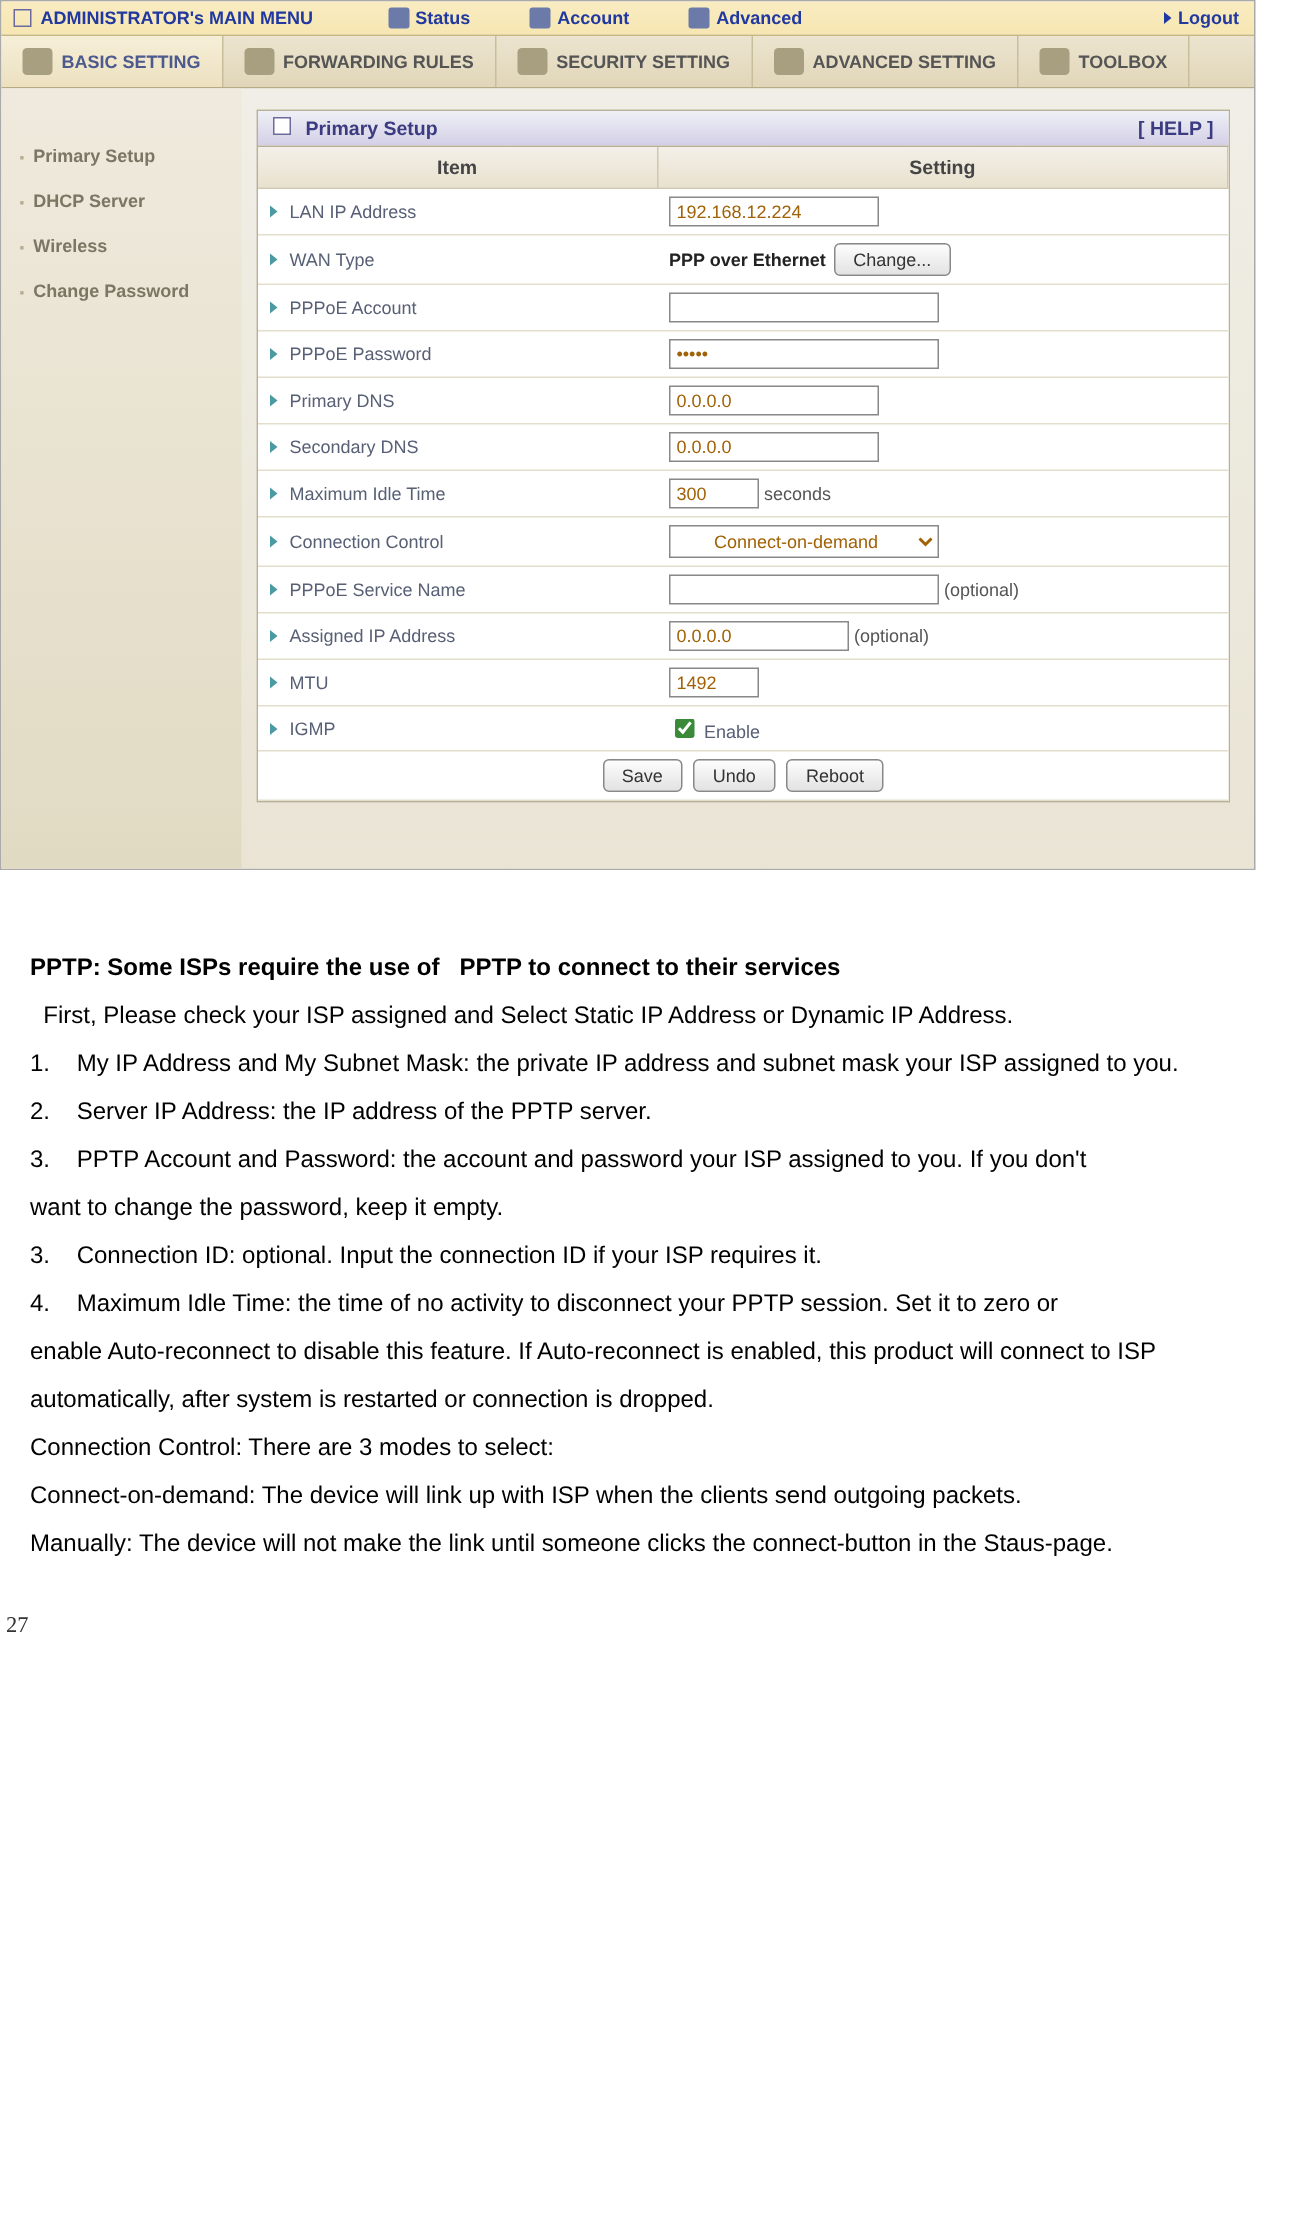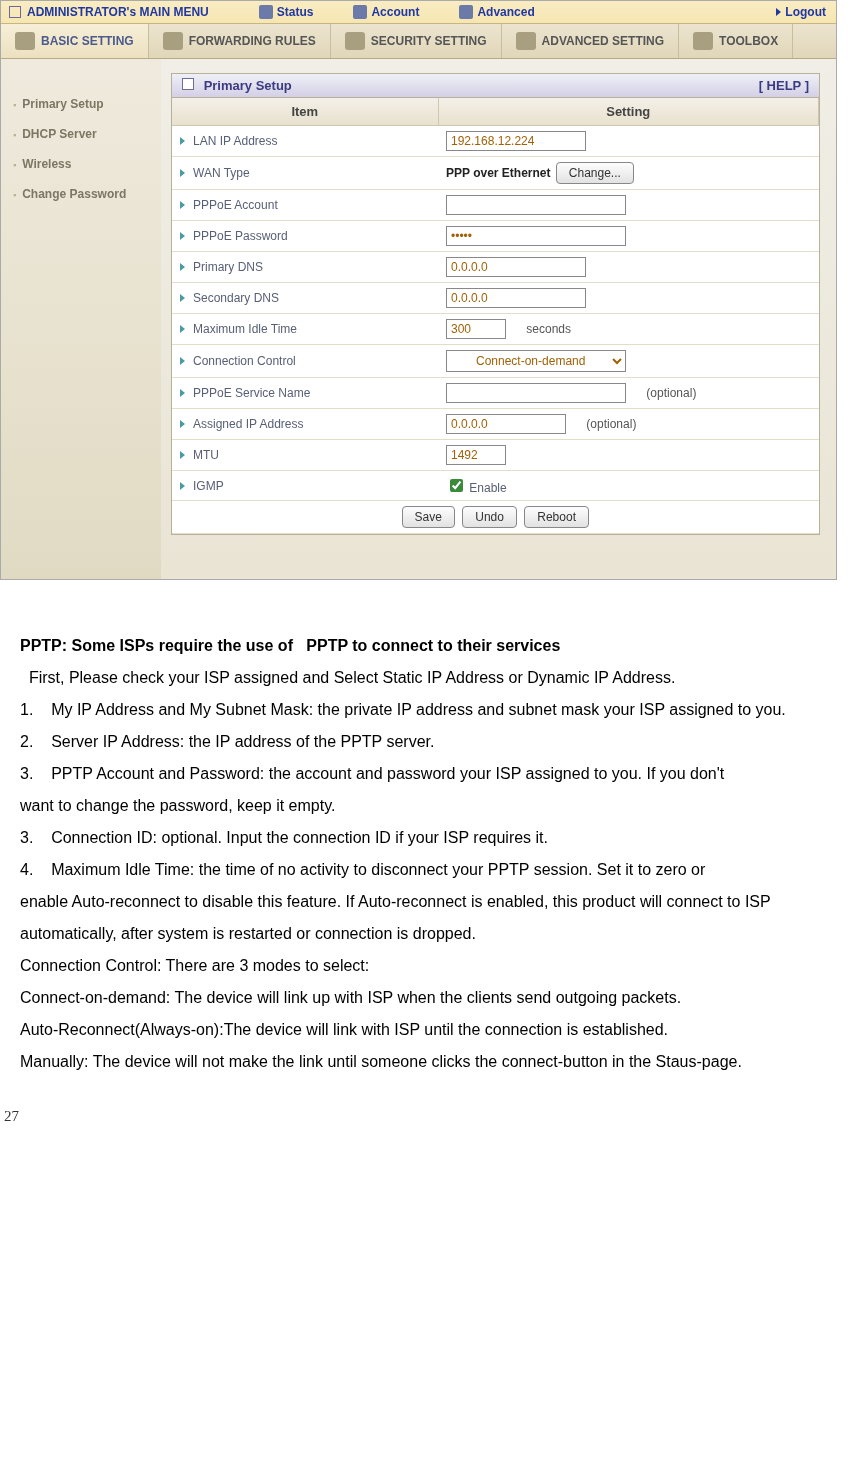--- a/index.html
+++ b/index.html
@@ -161,21 +161,21 @@
     padding: 2px 4px;
     font-size: 12px;
     background: #fff;
     color: #a16207;
   }
   input[type=text].w130 { width: 130px; }
   input[type=text].w60 { width: 50px; }
   input[type=password].w170 { width: 170px; }
   select.w180 { width: 180px; padding-left: 25px; }
 
-  .opt { color: #555; font-size: 12px; margin-left: 17px; }
+  .opt { color: #555; font-size: 12px; margin-left: 0; }
 
   .btnrow {
     text-align: center;
     padding: 6px;
     margin-top: 12px;
   }
   .btn {
     border: 1px solid #888;
     background: linear-gradient(#fdfdfd,#e2e2e2);
     border-radius: 4px;
@@ -369,17 +369,16 @@
   <div>&nbsp; First, Please check your ISP assigned and Select Static IP Address or Dynamic IP Address.</div>
   <div>1. &nbsp;&nbsp; My IP Address and My Subnet Mask: the private IP address and subnet mask your ISP assigned to you.</div>
   <div>2. &nbsp;&nbsp; Server IP Address: the IP address of the PPTP server.</div>
   <div>3. &nbsp;&nbsp; PPTP Account and Password: the account and password your ISP assigned to you. If you don't</div>
   <div>want to change the password, keep it empty.</div>
   <div>3. &nbsp;&nbsp; Connection ID: optional. Input the connection ID if your ISP requires it.</div>
   <div>4. &nbsp;&nbsp; Maximum Idle Time: the time of no activity to disconnect your PPTP session. Set it to zero or</div>
   <div>enable Auto-reconnect to disable this feature. If Auto-reconnect is enabled, this product will connect to ISP automatically, after system is restarted or connection is dropped.</div>
   <div>Connection Control: There are 3 modes to select:</div>
   <div>Connect-on-demand: The device will link up with ISP when the clients send outgoing packets.</div>
-  <div>Auto-Reconnect(Always-on):The device will link with ISP until the connection is established.</div>
   <div>Manually: The device will not make the link until someone clicks the connect-button in the Staus-page.</div>
 </div>
 
 <div class="pagenum">27</div>
 
 </body></html>

